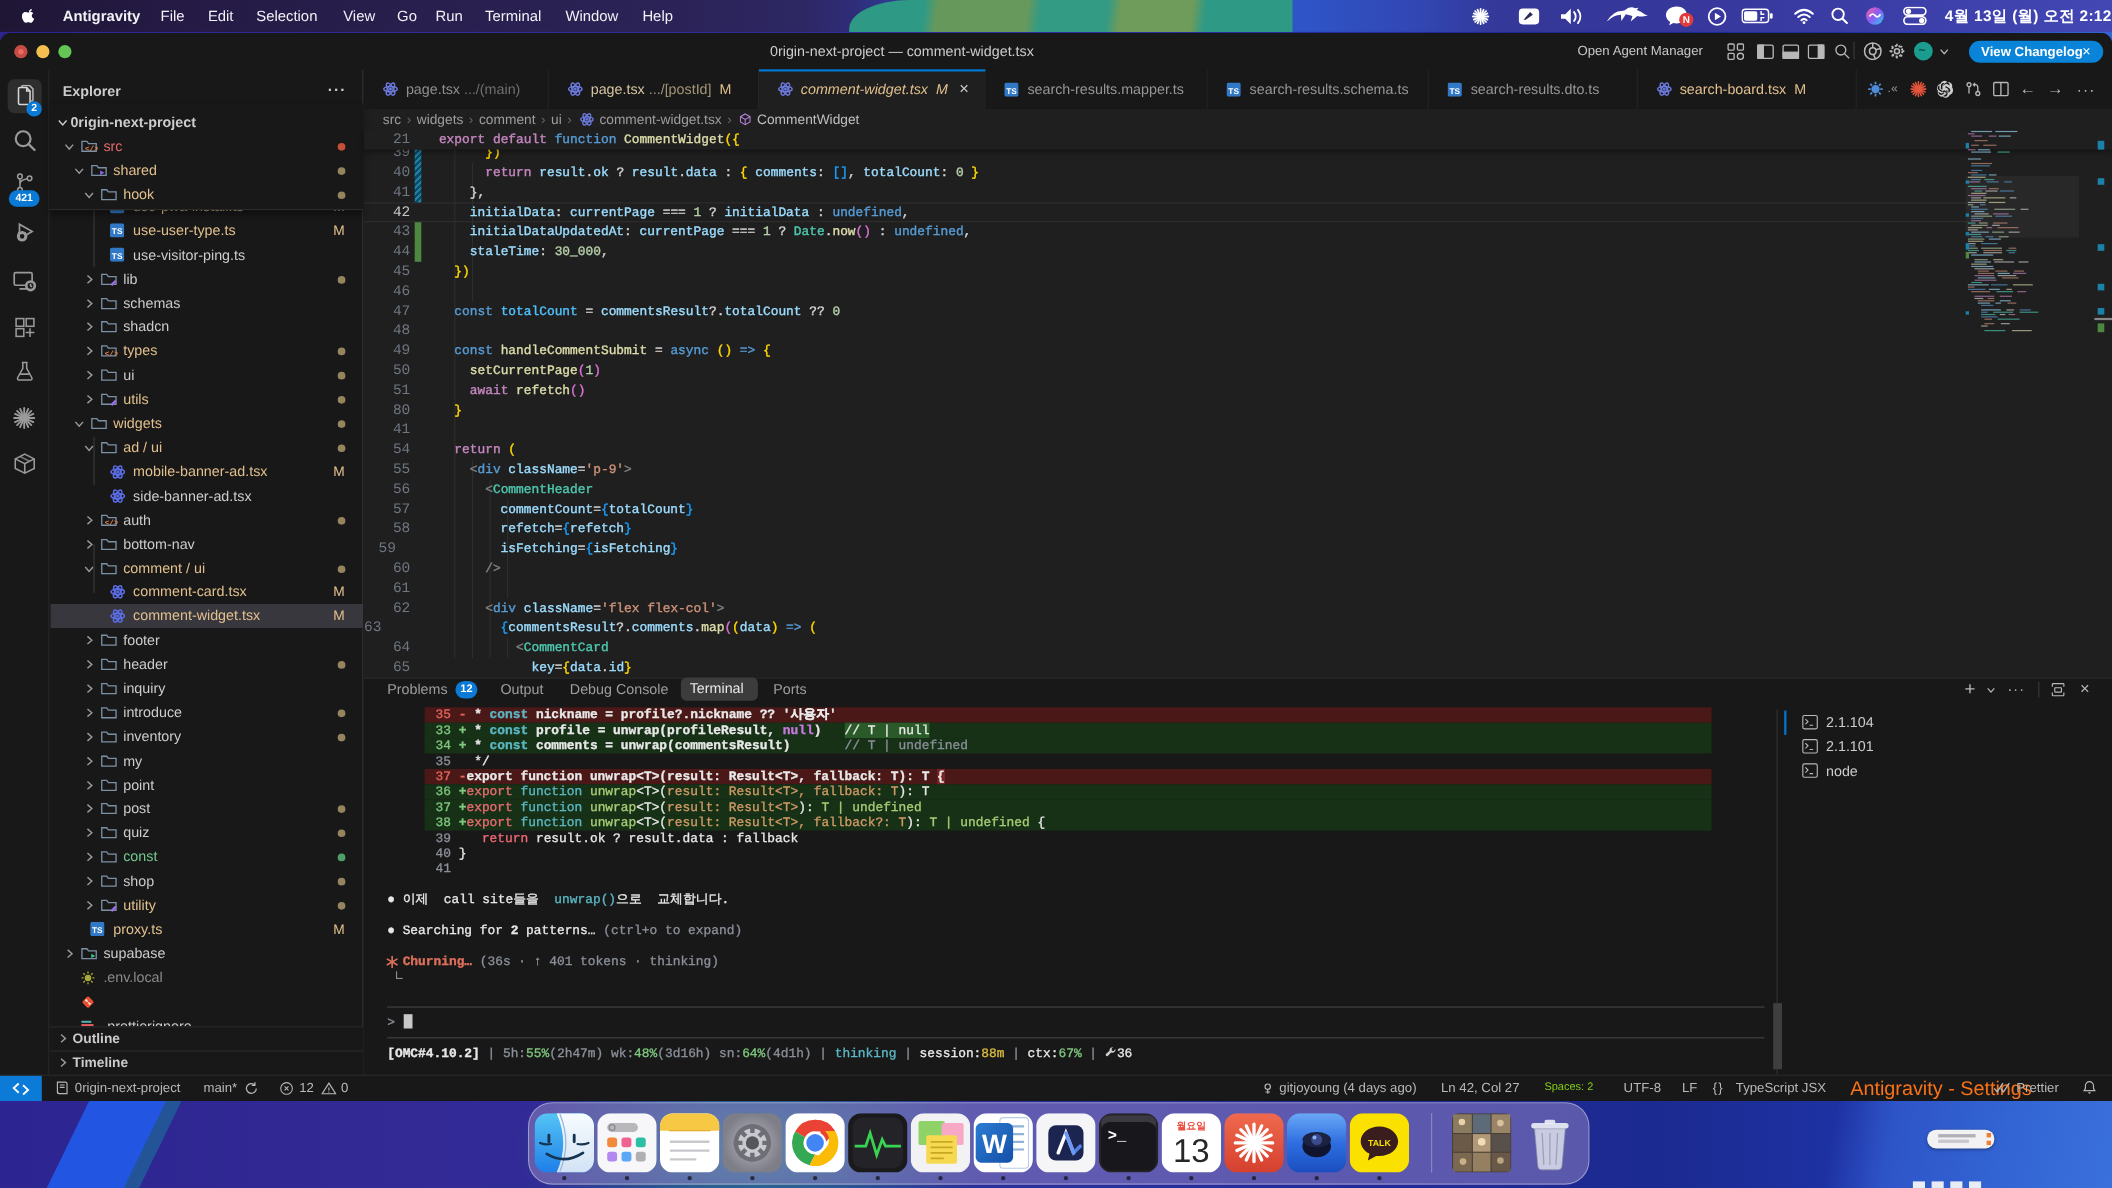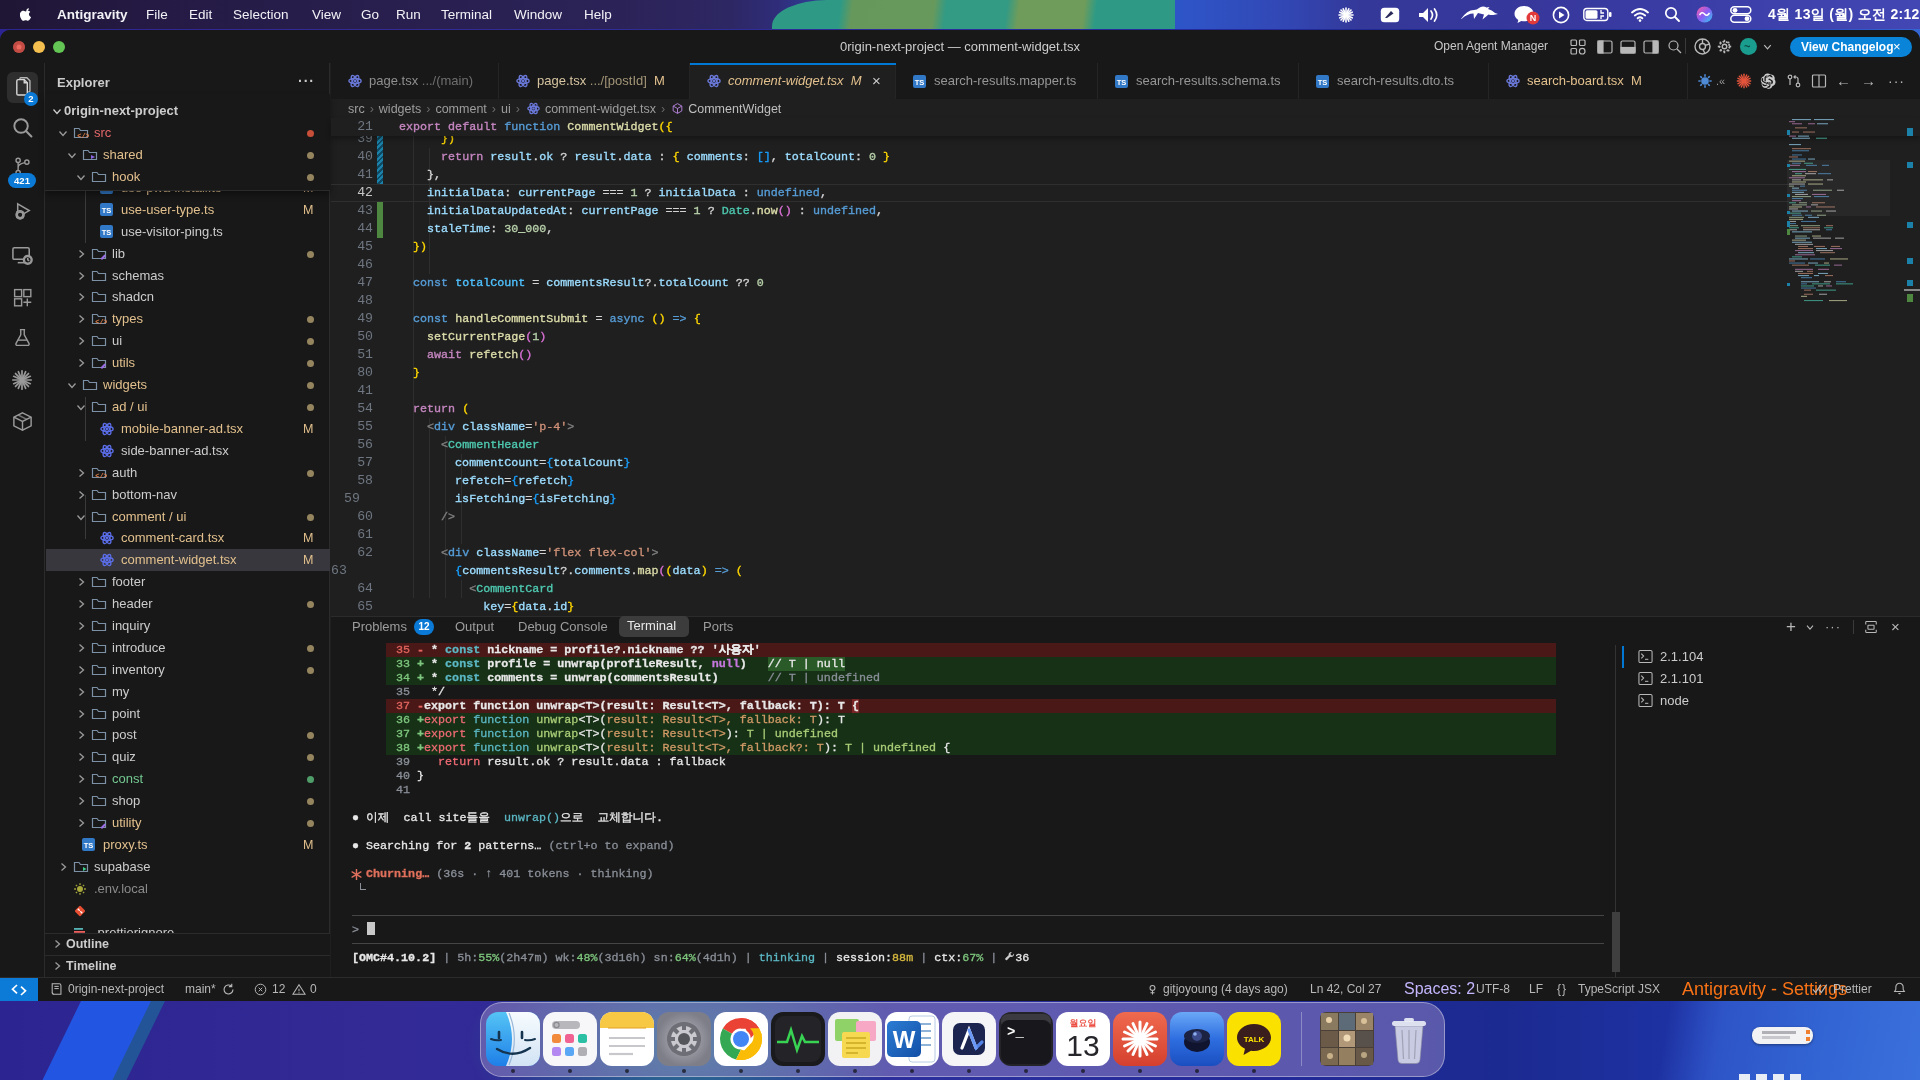--- a/index.html
+++ b/index.html
@@ -105,21 +105,21 @@
       </g>
       <circle cx="5" cy="4.3" r="2.4" fill="#fff"></circle>
       <circle cx="17" cy="12.7" r="2.4" fill="#fff"></circle>
     </svg>
 <div class="abs" style="left:1768px;top:0;height:29px;line-height:29px;color:#fff;font-size:14px;letter-spacing:0.3px;font-weight:bold">4월 13일 (월) 오전 2:12</div>
 <div class="abs" id="win" style="left:0;top:30px;width:1920px;height:971px;background:#1f1f1f;border-radius:10px 10px 0 0;overflow:hidden">
 <div class="abs" style="left:0;top:0;width:1920px;height:33px;background:#181818"></div>
 <div class="abs" style="left:13px;top:11px;width:12px;height:12px;border-radius:50%;background:#ec6a5e;box-shadow:inset 0 0 0 3.5px rgba(120,20,20,0.35)"></div>
 <div class="abs" style="left:33px;top:11px;width:12px;height:12px;border-radius:50%;background:#f5bf4f"></div>
 <div class="abs" style="left:53px;top:11px;width:12px;height:12px;border-radius:50%;background:#62c554"></div>
-<div class="abs" style="left:700px;top:0;width:520px;text-align:center;line-height:33px;color:#cccccc;font-size:13px">0rigin-next-project — comment-widget.tsx</div>
+<div class="abs" style="left:700px;top:0;width:520px;text-align:left;line-height:33px;color:#cccccc;font-size:13px">0rigin-next-project — comment-widget.tsx</div>
 <div class="abs" style="left:1434px;top:0;line-height:33px;color:#c8c8c8;font-size:12px">Open Agent Manager</div>
 <svg class="abs" style="left:1570px;top:9px" width="16" height="16" viewBox="0 0 16 16">
         <g fill="none" stroke="#b8b8b8" stroke-width="1.2">
           <rect x="1" y="1" width="5.5" height="5.5" rx="1"></rect>
           <rect x="9.5" y="1" width="5.5" height="5.5" rx="1"></rect>
           <rect x="1" y="9.5" width="5.5" height="5.5" rx="1"></rect>
           <circle cx="12.2" cy="12.2" r="2.8"></circle>
         </g>
       </svg>
 <svg class="abs" style="left:1597px;top:9px" width="16" height="16" viewBox="0 0 16 16">
@@ -720,21 +720,21 @@
 <div class="cl" style="left:399px;top:298px"><span class="pn">    </span><span class="fn">setCurrentPage</span><span class="pnk">(</span><span class="nm">1</span><span class="pnk">)</span></div>
 <div class="abs ln" style="left:331px;top:316px;width:42px;text-align:right;color:#6e7681;font-family:'Liberation Mono',monospace;font-size:13.2px;height:18px;line-height:18px">51</div>
 <div class="cl" style="left:399px;top:316px"><span class="pn">    </span><span class="kw">await</span><span class="pn"> </span><span class="fn">refetch</span><span class="pnk">()</span></div>
 <div class="abs ln" style="left:331px;top:334px;width:42px;text-align:right;color:#6e7681;font-family:'Liberation Mono',monospace;font-size:13.2px;height:18px;line-height:18px">80</div>
 <div class="cl" style="left:399px;top:334px"><span class="gld">  }</span></div>
 <div class="abs ln" style="left:331px;top:352px;width:42px;text-align:right;color:#6e7681;font-family:'Liberation Mono',monospace;font-size:13.2px;height:18px;line-height:18px">41</div>
 <div class="cl" style="left:399px;top:352px"></div>
 <div class="abs ln" style="left:331px;top:370px;width:42px;text-align:right;color:#6e7681;font-family:'Liberation Mono',monospace;font-size:13.2px;height:18px;line-height:18px">54</div>
 <div class="cl" style="left:399px;top:370px"><span class="pn">  </span><span class="kw">return</span><span class="pn"> </span><span class="gld">(</span></div>
 <div class="abs ln" style="left:331px;top:388px;width:42px;text-align:right;color:#6e7681;font-family:'Liberation Mono',monospace;font-size:13.2px;height:18px;line-height:18px">55</div>
-<div class="cl" style="left:399px;top:388px"><span class="pn">    </span><span class="gy">&lt;</span><span class="bl">div</span><span class="pn"> </span><span class="vr">className</span><span class="pn">=</span><span class="st">'p-4'</span><span class="gy">&gt;</span></div>
+<div class="cl" style="left:399px;top:388px"><span class="pn">    </span><span class="gy">&lt;</span><span class="bl">div</span><span class="pn"> </span><span class="vr">className</span><span class="pn">=</span><span class="st">'p-9'</span><span class="gy">&gt;</span></div>
 <div class="abs ln" style="left:331px;top:406px;width:42px;text-align:right;color:#6e7681;font-family:'Liberation Mono',monospace;font-size:13.2px;height:18px;line-height:18px">56</div>
 <div class="cl" style="left:399px;top:406px"><span class="pn">      </span><span class="gy">&lt;</span><span class="ty">CommentHeader</span></div>
 <div class="abs ln" style="left:331px;top:424px;width:42px;text-align:right;color:#6e7681;font-family:'Liberation Mono',monospace;font-size:13.2px;height:18px;line-height:18px">57</div>
 <div class="cl" style="left:399px;top:424px"><span class="pn">        </span><span class="vr">commentCount</span><span class="pn">=</span><span class="blb">{</span><span class="vr">totalCount</span><span class="blb">}</span></div>
 <div class="abs ln" style="left:331px;top:442px;width:42px;text-align:right;color:#6e7681;font-family:'Liberation Mono',monospace;font-size:13.2px;height:18px;line-height:18px">58</div>
 <div class="cl" style="left:399px;top:442px"><span class="pn">        </span><span class="vr">refetch</span><span class="pn">=</span><span class="blb">{</span><span class="vr">refetch</span><span class="blb">}</span></div>
 <div class="abs ln" style="left:331px;top:460px;width:42px;text-align:center;color:#6e7681;font-family:'Liberation Mono',monospace;font-size:13.2px;height:18px;line-height:18px">59</div>
 <div class="cl" style="left:399px;top:460px"><span class="pn">        </span><span class="vr">isFetching</span><span class="pn">=</span><span class="blb">{</span><span class="vr">isFetching</span><span class="blb">}</span></div>
 <div class="abs ln" style="left:331px;top:478px;width:42px;text-align:right;color:#6e7681;font-family:'Liberation Mono',monospace;font-size:13.2px;height:18px;line-height:18px">60</div>
 <div class="cl" style="left:399px;top:478px"><span class="gy">      /&gt;</span></div>
@@ -1022,21 +1022,21 @@
         <line x1="8" y1="6" x2="8" y2="9" stroke="#b8b8b8" stroke-width="1.2"></line>
         <circle cx="8" cy="10.8" r="0.7" fill="#b8b8b8"></circle>
       </svg>
 <div class="abs" style="left:310px;top:947px;height:24px;line-height:24px;color:#b8b8b8;font-size:12px;white-space:pre">0</div>
 <svg class="abs" style="left:1146px;top:953px" width="13" height="13" viewBox="0 0 16 16">
         <circle cx="8" cy="6" r="3" fill="none" stroke="#b8b8b8" stroke-width="1.3"></circle>
         <path d="M8 9 v5 M5.5 12 h5" stroke="#b8b8b8" stroke-width="1.3"></path>
       </svg>
 <div class="abs" style="left:1163px;top:947px;height:24px;line-height:24px;color:#b8b8b8;font-size:12px;white-space:pre">gitjoyoung (4 days ago)</div>
 <div class="abs" style="left:1310px;top:947px;height:24px;line-height:24px;color:#b8b8b8;font-size:12px;white-space:pre">Ln 42, Col 27</div>
-<div class="abs" style="left:1404px;top:947px;height:24px;line-height:24px;color:#c4b5fd;font-size:16px;white-space:pre">Spaces: 2</div>
+<div class="abs" style="left:1404px;top:947px;height:24px;line-height:24px;color:#84cc16;font-size:10px;white-space:pre">Spaces: 2</div>
 <div class="abs" style="left:1476px;top:947px;height:24px;line-height:24px;color:#b8b8b8;font-size:12px;white-space:pre">UTF-8</div>
 <div class="abs" style="left:1529px;top:947px;height:24px;line-height:24px;color:#b8b8b8;font-size:12px;white-space:pre">LF</div>
 <div class="abs" style="left:1557px;top:947px;height:24px;line-height:24px;color:#b8b8b8;font-size:12px;white-space:pre">{ }</div>
 <div class="abs" style="left:1578px;top:947px;height:24px;line-height:24px;color:#b8b8b8;font-size:12px;white-space:pre">TypeScript JSX</div>
 <div class="abs" style="left:1682px;top:947px;height:24px;line-height:24px;color:#f97316;font-size:18px;white-space:pre">Antigravity - Settings</div>
 <svg class="abs" style="left:1812px;top:953px" width="16" height="12" viewBox="0 0 18 12">
         <g fill="none" stroke="#b8b8b8" stroke-width="1.4">
           <path d="M1 6.5 L4 10 L10 1"></path>
           <path d="M7.5 6.5 L10.5 10 L16.5 1"></path>
         </g>

